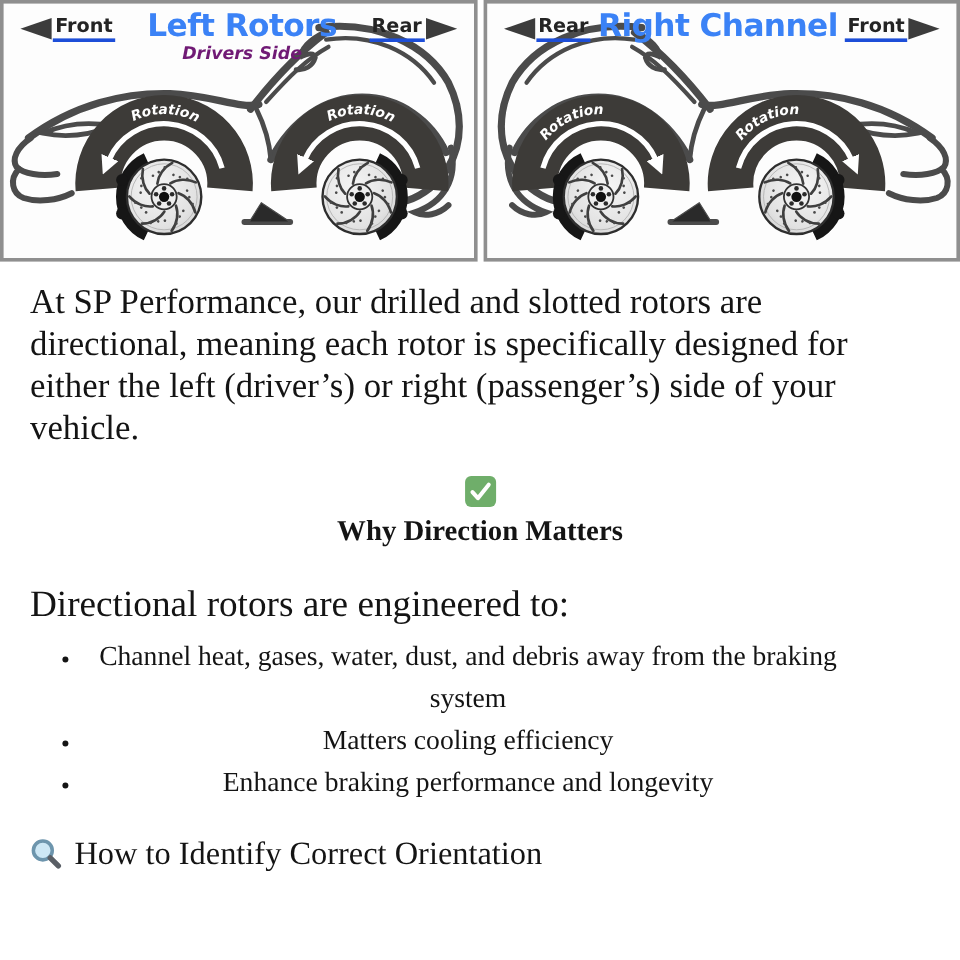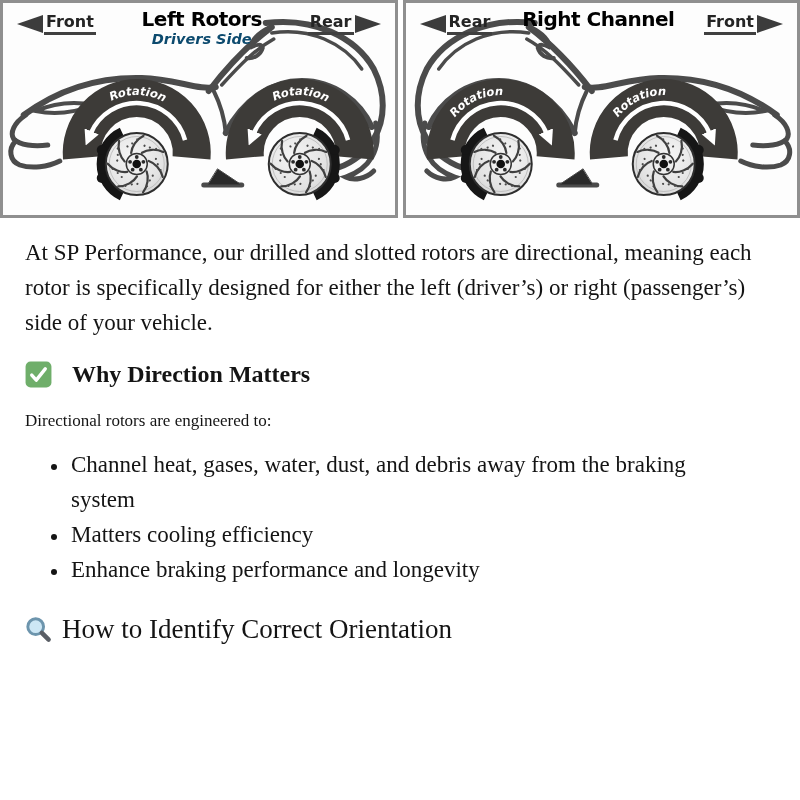--- a/index.html
+++ b/index.html
@@ -14,37 +14,37 @@
   }
   .panel-art { position:absolute; left:0; top:0; width:100%; height:100%; }
   .panel-header {
     position:relative; z-index:2; display:flex; justify-content:space-between;
     align-items:flex-start; padding:6px 14px 0 14px;
     font-family:"DejaVu Sans", sans-serif;
   }
   .dir { display:flex; align-items:center; margin-top:4px; }
   .dir-label {
     font-size:16px; font-weight:bold; color:#242424;
-    border-bottom:3px solid #404040; padding:0 2px 1px 2px; line-height:1.1;
+    border-bottom:3px solid #1d4ed8; padding:0 2px 1px 2px; line-height:1.1;
   }
   .tri { width:0; height:0; border-top:9px solid transparent; border-bottom:9px solid transparent; }
   .tri-left  { border-right:26px solid #3c3c3c; margin-right:1px; }
   .tri-right { border-left:26px solid #3c3c3c; margin-left:1px; }
   .panel-titles { text-align:center; }
-  .panel-title { font-size:20px; font-weight:bold; color:#000000; letter-spacing:-0.5px; line-height:1.05; }
-  .panel-subtitle { font-size:14.5px; font-weight:bold; font-style:italic; color:#0c4a6e; margin-top:1px; }
+  .panel-title { font-size:26px; font-weight:bold; color:#3b82f6; letter-spacing:-0.5px; line-height:1.05; }
+  .panel-subtitle { font-size:14.5px; font-weight:bold; font-style:italic; color:#701a75; margin-top:1px; }
 
   
   .article { padding:0 25px; }
-  .intro { font-size:23px; line-height:35px; max-width:735px; margin-top:17px; }
-  .h-why { font-size:24px; font-weight:bold; margin-top:21px; display:flex; align-items:center; gap:20px; }
+  .intro { font-size:29px; line-height:35px; max-width:735px; margin-top:17px; }
+  .h-why { font-size:24px; font-weight:bold; margin-top:21px; display:flex; align-items:center; gap:7px;flex-direction:column; }
   .h-identify { font-size:27px; font-weight:normal; margin-top:27px; display:flex; align-items:center; gap:10px; }
   .emoji-svg { flex:0 0 auto; display:block; }
-  .lead { font-size:17px; line-height:35px; margin-top:15px; }
-  ul.blist { margin-top:9px; padding-left:44px; }
+  .lead { font-size:31px; line-height:35px; margin-top:28px; }
+  ul.blist { margin-top:9px; padding-left:44px;text-align:center; }
   ul.blist li { font-size:23px; line-height:35px; padding-left:2px; }
   ul.blist li::marker { color:#141414; font-size:19px; }
   .w640 li { max-width:640px; }
   .w700 li { max-width:700px; }
   .mt2 { margin-top:13px; }
 </style>
 </head>
 <body>
 
 <div class="diagram">

